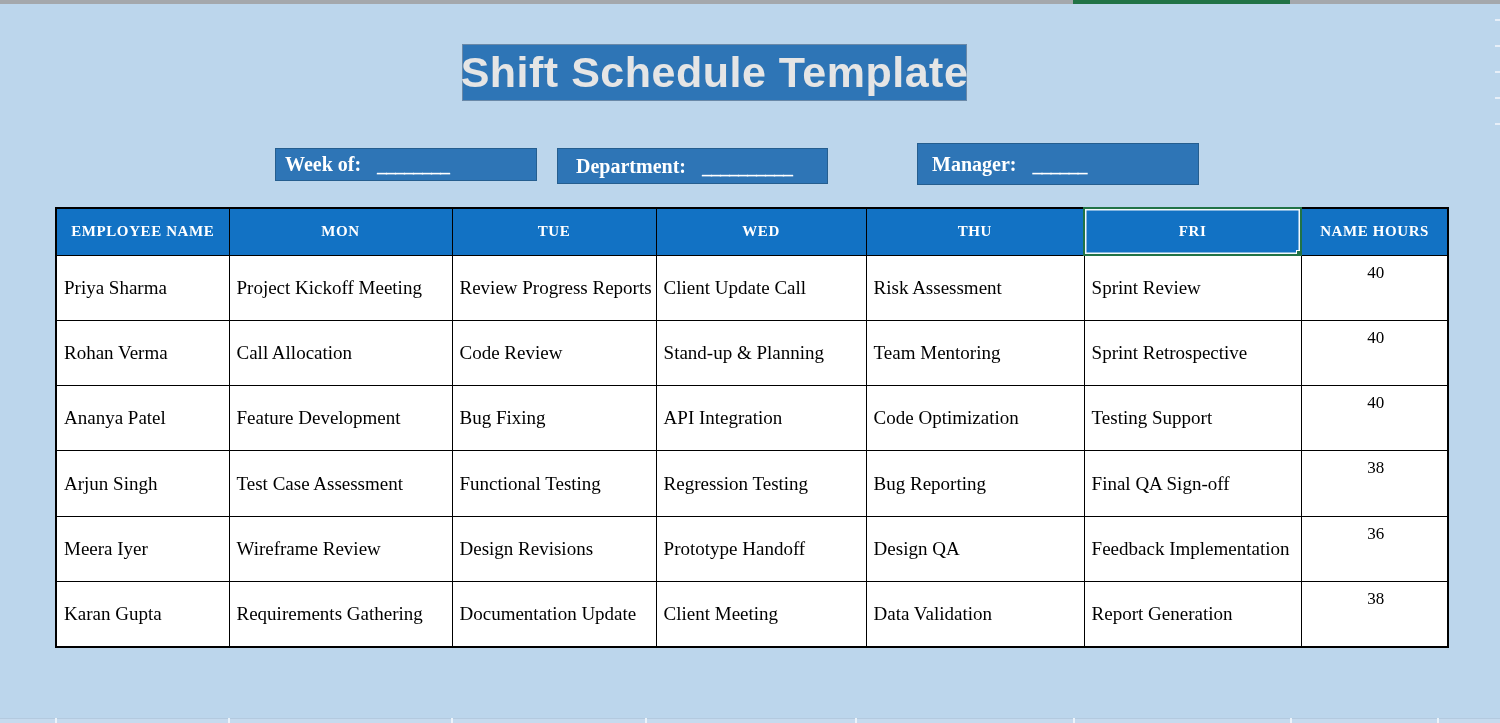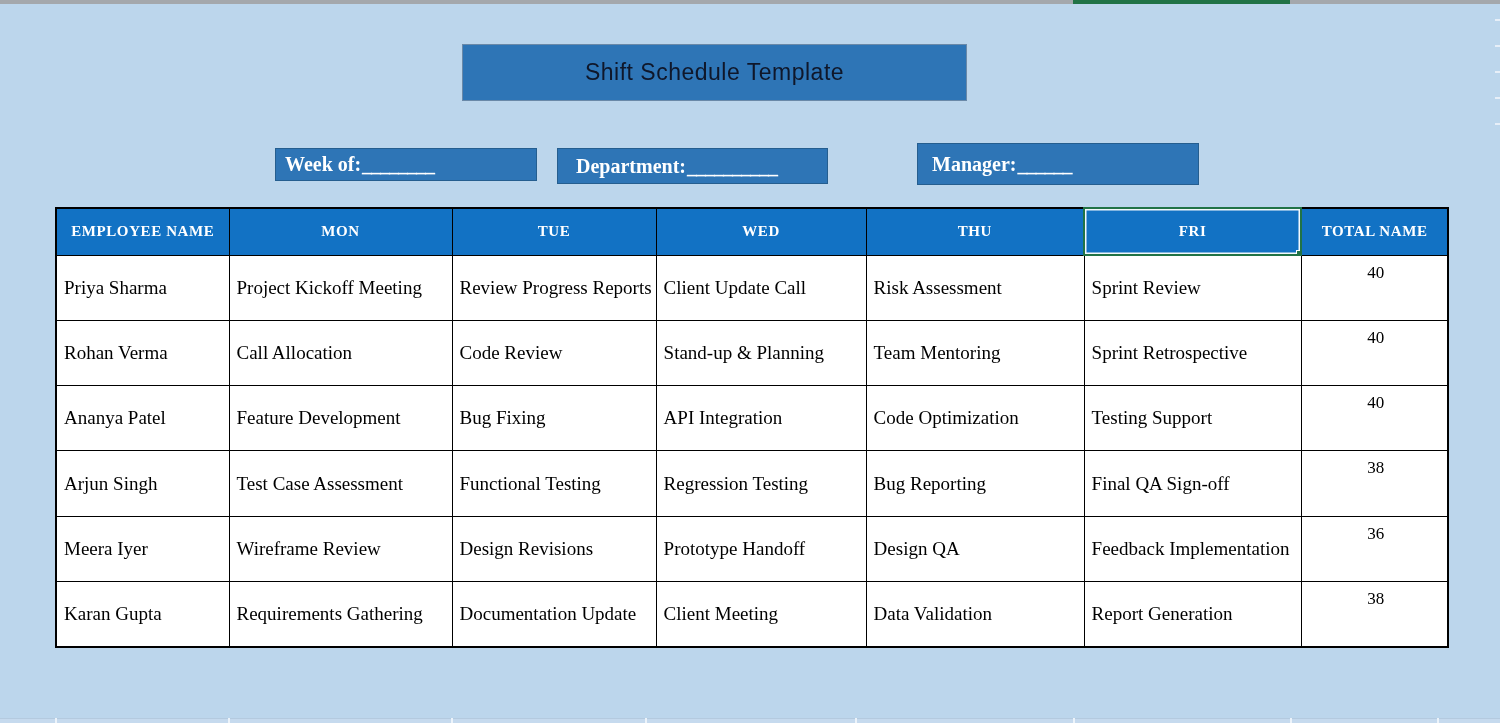--- a/index.html
+++ b/index.html
@@ -12,34 +12,34 @@
   .top-strip { position:absolute; left:0; top:0; width:1500px; height:4px; background:#A4A8AC; }
   .top-strip-green { position:absolute; left:1073px; top:0; width:217px; height:4px; background:#217346; }
 
   
   .title-banner {
     position:absolute; left:462px; top:44px; width:505px; height:57px;
     background:#2E75B6; border:1px solid #6A89A8; box-sizing:border-box;
     display:flex; align-items:center; justify-content:center;
   }
   .title-banner .title-text {
-    color:#0f172a; font-family:"Liberation Sans", sans-serif;
-    font-weight:normal; font-size:23px; letter-spacing:0.5px; white-space:nowrap;
+    color:#e5e5e5; font-family:"Liberation Sans", sans-serif;
+    font-weight:bold; font-size:43px; letter-spacing:0.5px; white-space:nowrap;
   }
 
   
   .field-box {
     position:absolute; background:#2E75B6; border:1px solid #255E8F;
     box-sizing:border-box; color:#FFFFFF; font-weight:bold; font-size:20px;
     display:flex; align-items:center; white-space:nowrap;
   }
   .field-week { left:275px; top:148px; width:262px; height:33px; padding-left:9px; }
   .field-dept { left:557px; top:148px; width:271px; height:36px; padding-left:18px; }
   .field-mgr  { left:917px; top:143px; width:282px; height:42px; padding-left:14px; }
-  .field-blank { margin-left:1px; letter-spacing:-1px; }
+  .field-blank { margin-left:16px; letter-spacing:-1px; }
 
   
   table.schedule {
     position:absolute; left:55px; top:207px;
     border-collapse:collapse; table-layout:fixed;
     border:2.5px solid #000000;
   }
   table.schedule th, table.schedule td { border:1.5px solid #000000; box-sizing:border-box; }
   table.schedule th {
     background:#1272C4; color:#FFFFFF; font-weight:bold; font-size:15px;
@@ -111,21 +111,21 @@
       <col style="width:147px">
     </colgroup>
     <thead>
       <tr>
         <th>EMPLOYEE NAME</th>
         <th>MON</th>
         <th>TUE</th>
         <th>WED</th>
         <th>THU</th>
         <th class="selected"><span>FRI</span><span class="fill-handle"></span></th>
-        <th>TOTAL NAME</th>
+        <th>NAME HOURS</th>
       </tr>
     </thead>
     <tbody>
       <tr>
         <td>Priya Sharma</td>
         <td>Project Kickoff Meeting</td>
         <td>Review Progress Reports</td>
         <td>Client Update Call</td>
         <td>Risk Assessment</td>
         <td>Sprint Review</td>

